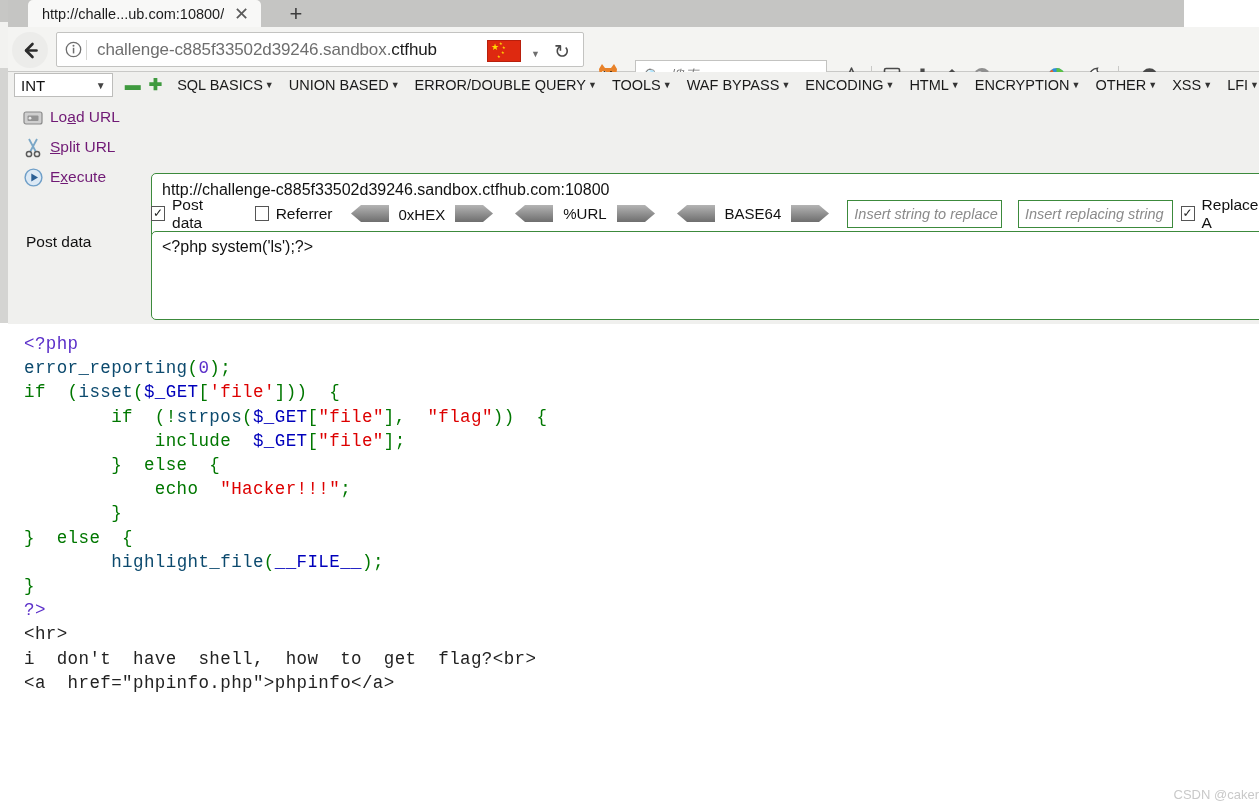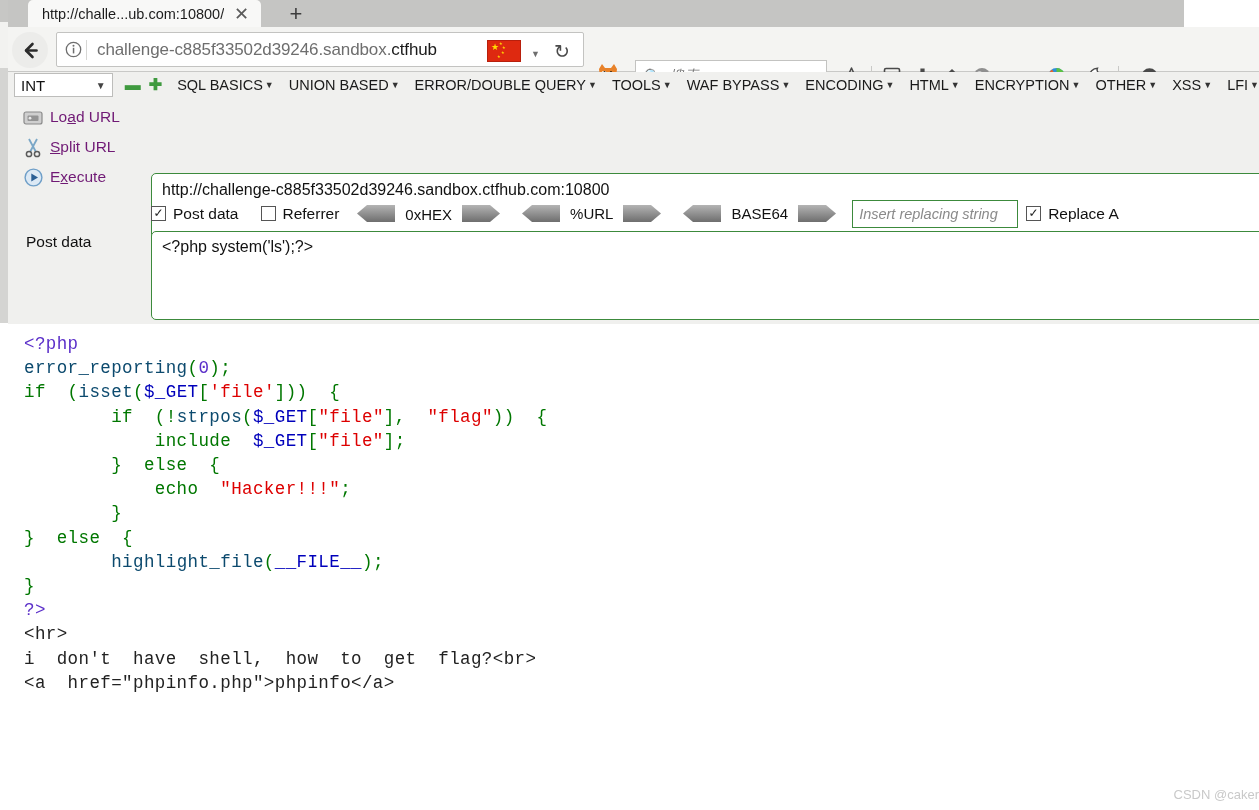--- a/index.html
+++ b/index.html
@@ -437,20 +437,21 @@
   <span style="margin-left:22px;display:flex;align-items:center;">
     <svg class="arrowL" viewBox="0 0 38 19">
         <path d="M38 1 L10 1 L0 9.5 L10 18 L38 18 Z" fill="url(#gl)"></path>
       </svg>
     <span class="enc-name">BASE64</span>
     <svg class="arrowR" viewBox="0 0 38 19">
         <path d="M0 1 L28 1 L38 9.5 L28 18 L0 18 Z" fill="url(#gr)"></path>
       </svg>
   </span>
 
+  <span class="rep-input" style="margin-left:18px;">Insert string to replace</span>
   <span class="rep-input" style="margin-left:16px;text-align:center;">Insert replacing string</span>
 
   <span class="chk" style="margin-left:8px;">
       <span>✓</span>
     </span>
   <span class="opt-lbl">Replace A</span>
 </div>
 
 <div class="post-lbl" style="left:26px;">Post data</div>
 <div class="post-area" style="left:151px;">&lt;?php system('ls');?&gt;</div>

